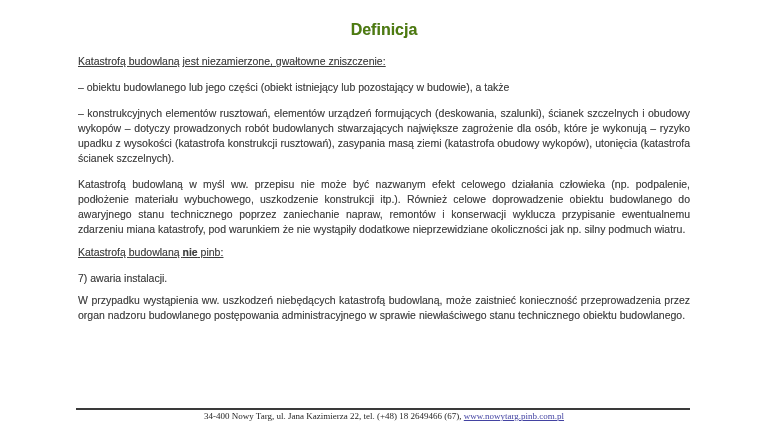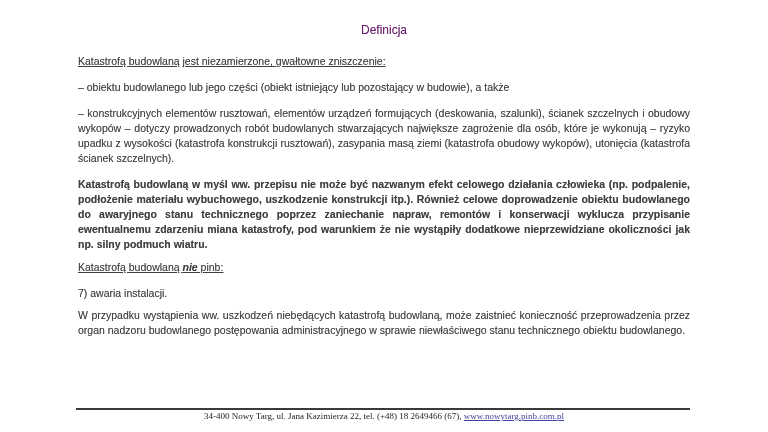--- a/index.html
+++ b/index.html
@@ -19,39 +19,39 @@
     position: absolute;
     left: 78px;
     top: 22px;
     width: 612px;
     color: #3f3f3f;
     font-size: 10.5px;
     line-height: 15px;
     text-shadow: 0 0 0.4px rgba(63,63,63,0.45);
   }
   .doc-title {
-    font-size: 12px;
-    font-weight: normal;
+    font-size: 16px;
+    font-weight: bold;
     text-align: center;
-    color: #701a75;
+    color: #4d7c0f;
     margin: 0 0 16px 0;
     line-height: 16px;
   }
   .doc p {
     margin: 0 0 11px 0;
   }
   .underlined {
     text-decoration: underline;
   }
   .justify {
     text-align: justify;
   }
-  .mb8 { margin-bottom: 8px !important; font-weight: bold; }
+  .mb8 { margin-bottom: 8px !important; }
   .mb7 { margin-bottom: 7px !important; }
-  .bold { font-weight: bold; font-style: italic; }
+  .bold { font-weight: bold; }
   .footer-rule {
     position: absolute;
     left: 76px;
     width: 614px;
     top: 408px;
     border-top: 2px solid #3a3a3a;
     height: 0;
   }
   .footer-text {
     position: absolute;

